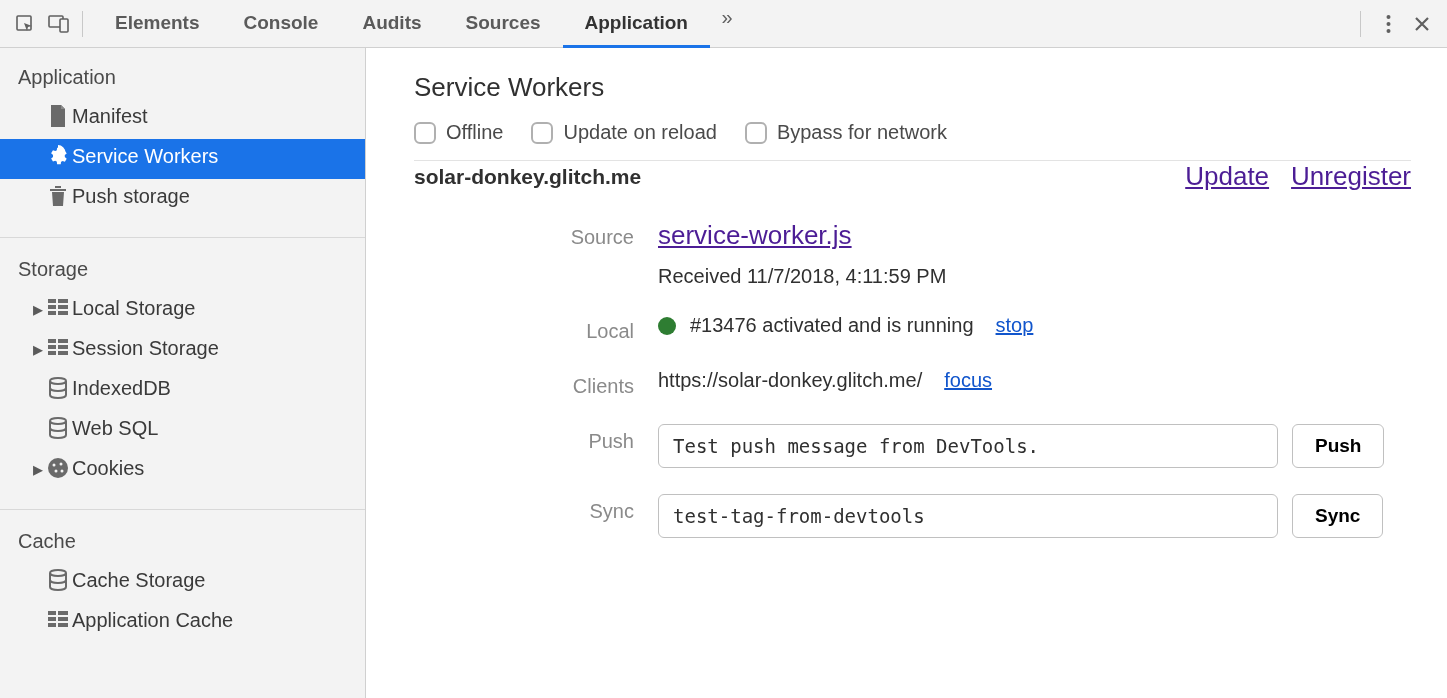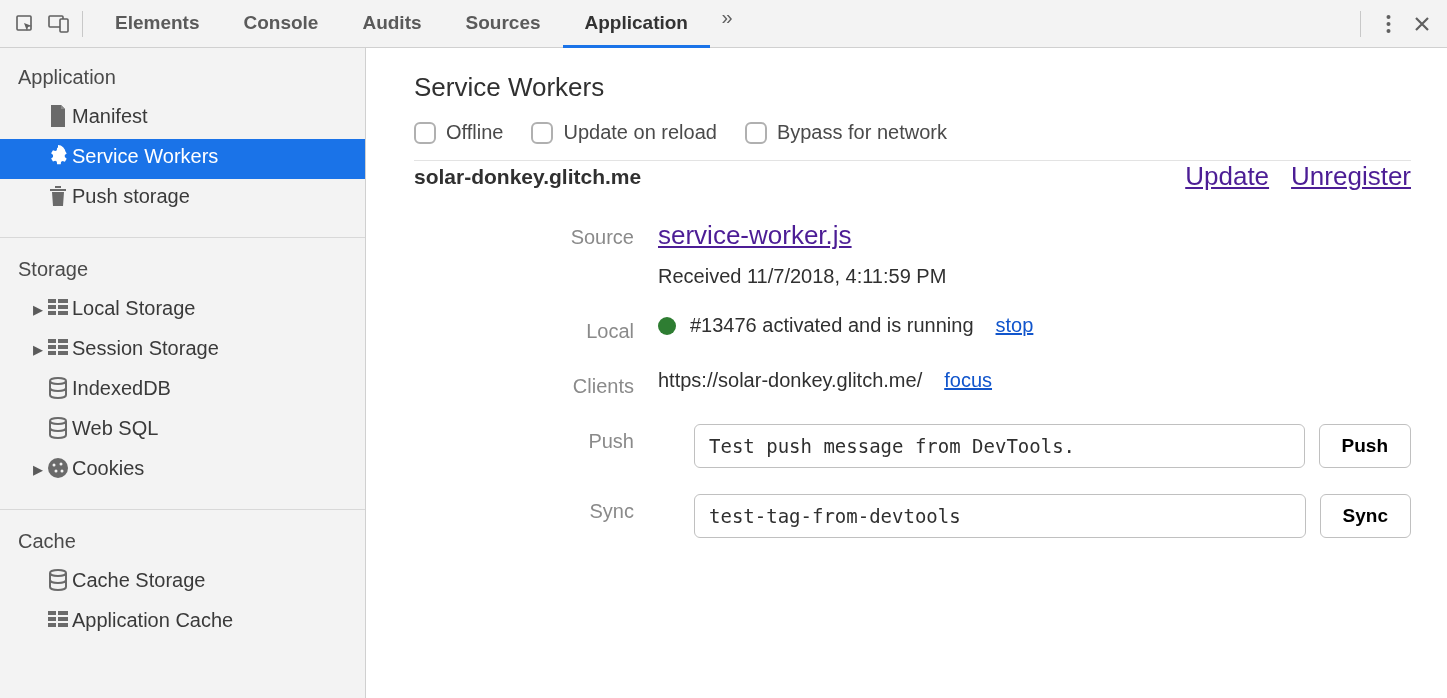--- a/index.html
+++ b/index.html
@@ -220,21 +220,20 @@
 .textinput {
   flex: 1;
   max-width: 620px;
   border: 1px solid #c0c0c0;
   border-radius: 6px;
   padding: 10px 14px;
   font-family: Menlo, Consolas, monospace;
   font-size: 19px;
   color: #303030;
   background: #fff;
-  margin-left: 36px;
 }
 .btn {
   border: 1px solid #c0c0c0;
   border-radius: 6px;
   background: #fff;
   padding: 10px 22px;
   font-size: 19px;
   font-weight: 600;
   cursor: pointer;
 }

